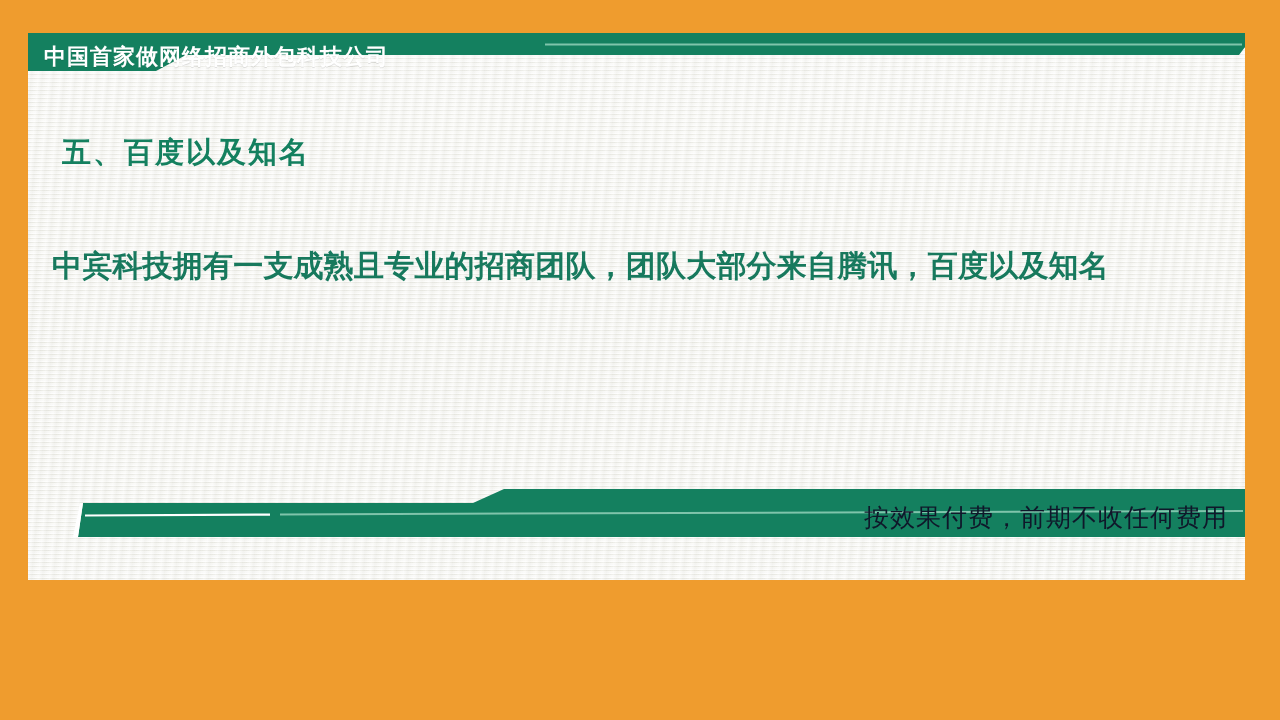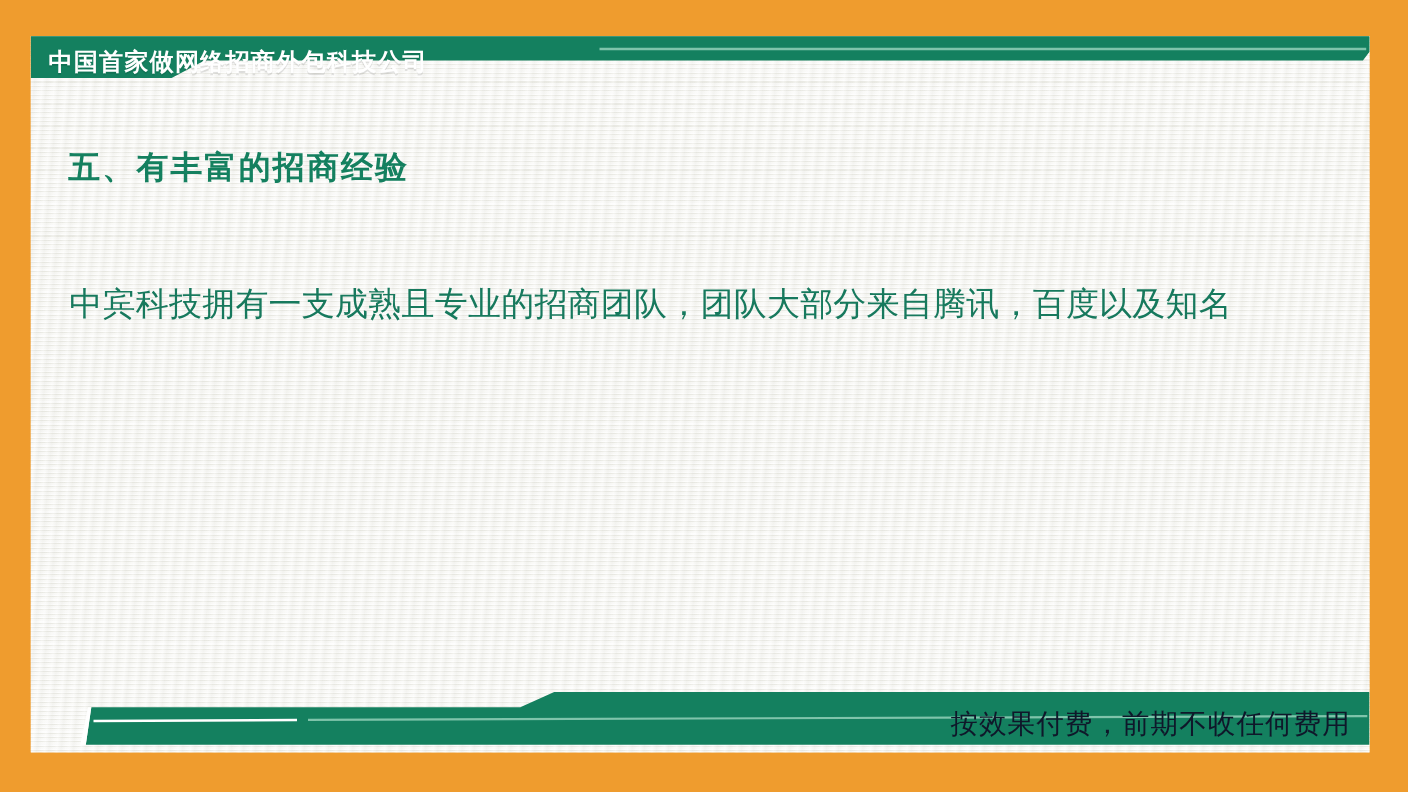--- a/index.html
+++ b/index.html
@@ -10,21 +10,21 @@
     overflow: hidden;
   }
   body {
     font-family: "Liberation Sans", sans-serif;
     background: #ef9c2e;
   }
 
   .slide {
     position: relative;
     width: 1280px;
-    height: 720px;
+    height: 580px;
     background: #ef9c2e;
     overflow: hidden;
   }
 
   
   .paper {
     position: absolute;
     left: 28px;
     top: 33px;
     width: 1217px;
@@ -105,22 +105,23 @@
     z-index: 3;
     font-family: "Liberation Serif", serif;
     font-size: 30px;
     line-height: 75px;
     color: #17795d;
     letter-spacing: 0.2px;
     text-align: justify;
     text-justify: inter-ideograph;
   }
   .body-text p {
-    margin: 11px;
+    margin: 0;
     white-space: nowrap;
+    font-weight: bold;
   }
   .body-text p.last { }
 
   
   .footer-band {
     position: absolute;
     left: 28px;
     bottom: 36px;
     width: 1217px;
     height: 55px;
@@ -151,21 +152,21 @@
 
   <div class="header-band">
     <svg width="1217" height="52" viewBox="0 0 1217 52" xmlns="http://www.w3.org/2000/svg">
       <path d="M0,0 L1217,0 L1217,14 L1211,22 L158,22 L128,38 L0,38 Z" fill="#14805f"></path>
       <path d="M0,0 L1217,0 L1217,14 L1211,18 L0,18 Z" fill="#14805f"></path>
       <path d="M517,11.5 L1214,11.5" stroke="#7fc4ab" stroke-width="2.2"></path>
     </svg>
   </div>
   <div class="header-title">中国首家做网络招商外包科技公司</div>
 
-  <div class="section-heading">五、有丰富的招商经验</div>
+  <div class="section-heading">五、百度以及知名</div>
 
   <div class="body-text">
     <p>中宾科技拥有一支成熟且专业的招商团队，团队大部分来自腾讯，百度以及知名</p>
   </div>
 
   <div class="footer-band">
     <svg width="1217" height="55" viewBox="0 0 1217 55" xmlns="http://www.w3.org/2000/svg">
       <path d="M55,14 L445,14 L476,0 L1217,0 L1217,48 L50,48 Z" fill="#14805f"></path>
       <path d="M50,48 L55,14 L52,14 L45,48 Z" fill="#ffffff"></path>
       <path d="M57,26.5 L242,25.6" stroke="#ffffff" stroke-width="2.2"></path>

